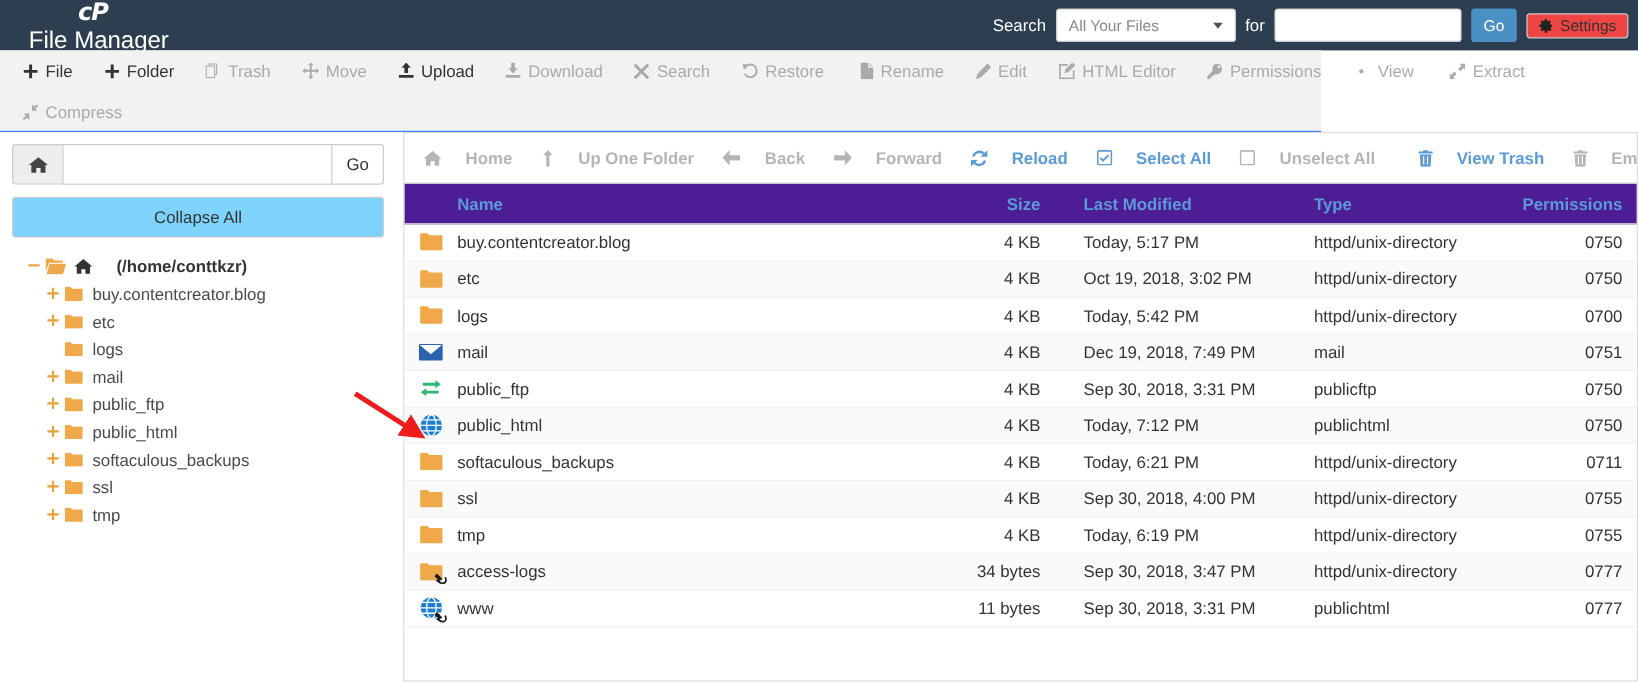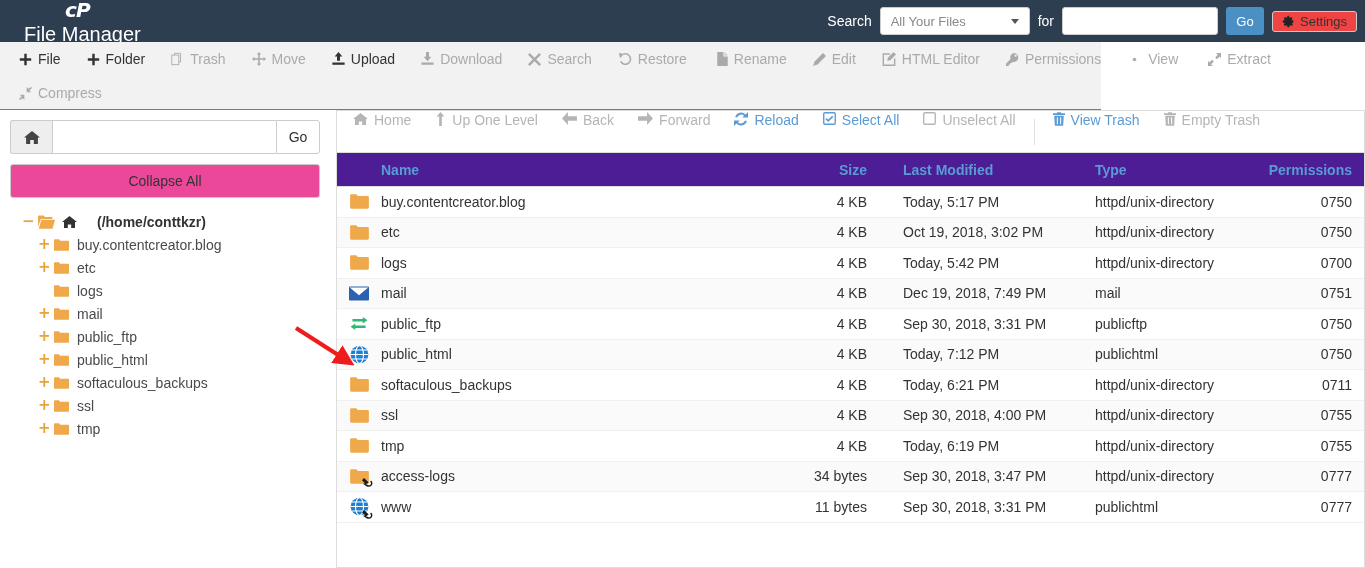--- a/index.html
+++ b/index.html
@@ -100,21 +100,21 @@
     flex: 1; border: 1px solid #ccc; border-right: none; padding: 0 8px;
     font-size: 14px; outline: none; font-family: "Liberation Sans", sans-serif;
   }
   #path-go {
     width: 44px; border: 1px solid #ccc; border-radius: 0 3px 3px 0;
     background: #fff; font-size: 14px; color: #333; cursor: pointer;
     font-family: "Liberation Sans", sans-serif;
   }
   #collapse-all {
     width: 100%; height: 34px; border: 1px solid #ccc; border-radius: 3px;
-    background: #ec4899; font-size: 14px; color: #333; cursor: pointer;
+    background: #7dd3fc; font-size: 14px; color: #333; cursor: pointer;
     margin-bottom: 12px; font-family: "Liberation Sans", sans-serif;
   }
   #tree { padding-left: 8px; }
   .tree-node {
     display: flex; align-items: center; gap: 5px;
     height: 23px; font-size: 14px; cursor: pointer;
   }
   .tree-node .toggle {
     width: 11px; text-align: center; color: #e8a33d; font-weight: bold;
     font-size: 15px; line-height: 1; font-family: "DejaVu Sans", sans-serif;
@@ -127,23 +127,23 @@
   #main {
     position: absolute; top: 110px; left: 336px;
     width: 1029px; height: 458px;
     background: #fff;
   }
   #navbar {
     height: 42px; border: 1px solid #ddd; border-bottom: none;
     display: flex; align-items: center; padding: 0 4px;
   }
   .nav-item {
-    display: inline-flex; align-items: flex-start; gap: 6px;
+    display: inline-flex; align-items: center; gap: 20px;
     padding: 0 12px; height: 40px; font-size: 14px;
-    white-space: nowrap; cursor: pointer; color: #5b9bd5;
+    white-space: nowrap; cursor: pointer; color: #5b9bd5; font-weight: bold;
   }
   .nav-item.disabled { color: #b5b5b5; cursor: default; }
   .nav-sep { width: 1px; height: 26px; background: #e0e0e0; margin: 0 6px; }
 
   #file-table { border: 1px solid #ddd; height: 416px; overflow: hidden; }
   #thead {
     display: flex; align-items: center; height: 34px;
     background: #4c1d95; border-bottom: 1px solid #ddd;
     font-size: 14px; color: #5b9bd5; font-weight: bold;
   }
@@ -475,21 +475,21 @@
           </svg>
         </span>
         <span>Home</span>
       </div>
       <div class="nav-item disabled">
         <span class="ico">
           <svg width="11" height="14" viewBox="0 0 12 16">
             <path fill="#b5b5b5" d="M6 0L1.6 5h2.9v11h3V5h2.9z"></path>
           </svg>
         </span>
-        <span>Up One Level</span>
+        <span>Up One Folder</span>
       </div>
       <div class="nav-item disabled">
         <span class="ico">
           <svg width="15" height="13" viewBox="0 0 16 14">
             <path fill="#b5b5b5" d="M6.3 0L0 7l6.3 7V9.4H16V4.6H6.3z"></path>
           </svg>
         </span>
         <span>Back</span>
       </div>
       <div class="nav-item disabled">

